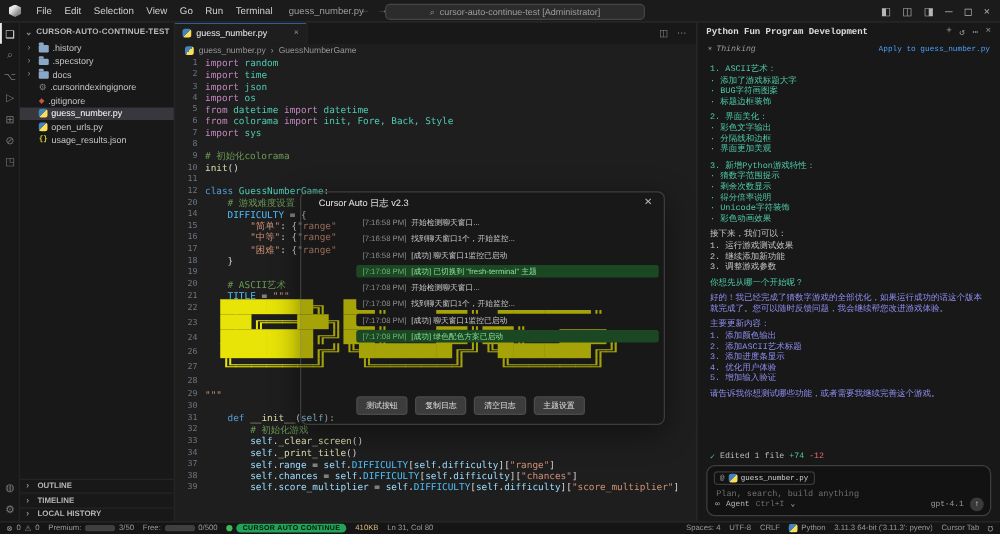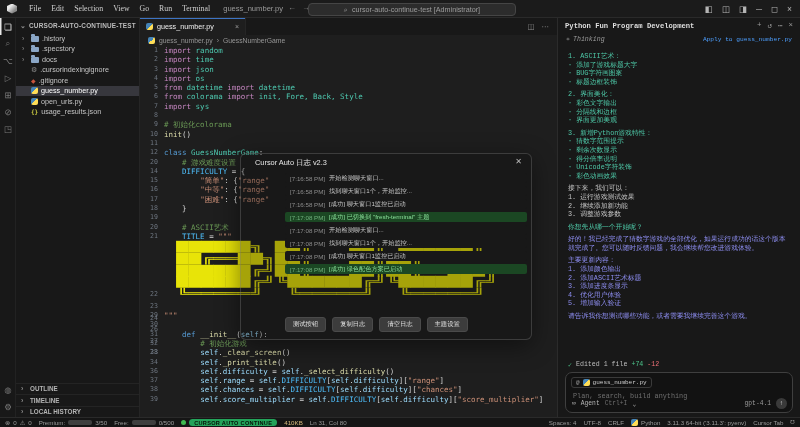--- a/index.html
+++ b/index.html
@@ -3,21 +3,21 @@
 <meta charset="utf-8">
 <style>
   *{margin:0;padding:0;box-sizing:border-box;}
   html,body{background:#111;}
   body{font-family:"Liberation Sans",sans-serif;}
   .app{position:relative;width:800px;height:427px;overflow:hidden;background:#1e1e1e;color:#ccc;}
 
   
   .titlebar{position:absolute;left:0;top:0;width:800px;height:18px;background:#1b1b1b;display:flex;align-items:center;border-bottom:1px solid #2a2a2a;z-index:60;}
   .logo{width:10px;height:10px;margin:0 7px 0 7px;background:linear-gradient(135deg,#e8e8e8 30%,#8a8a8a 70%);clip-path:polygon(50% 0,100% 25%,100% 75%,50% 100%,0 75%,0 25%);}
-  .menu{font-size:7.8px;color:#cfcfcf;padding:0 5px;cursor:default;font-family:Liberation Serif, serif;}
+  .menu{font-size:7.8px;color:#cfcfcf;padding:0 5px;cursor:default;}
   .wintitle{font-size:7.6px;color:#9a9a9a;margin-left:8px;white-space:nowrap;}
   .navarrows{position:absolute;left:288px;top:3px;display:flex;gap:6px;color:#8a8a8a;font-size:8px;}
   .searchbox{position:absolute;left:308px;top:2.5px;width:208px;height:13px;background:#2c2c2c;border:1px solid #454545;border-radius:4px;display:flex;align-items:center;justify-content:center;gap:4px;font-size:7.2px;color:#9d9d9d;}
   .tb-right{position:absolute;right:0;top:0;height:18px;display:flex;align-items:center;gap:9px;padding-right:8px;color:#b5b5b5;font-size:8.5px;}
 
   
   .activitybar{position:absolute;left:0;top:18px;width:16px;bottom:10px;background:#181818;border-right:1px solid #222;z-index:20;}
   .act{width:16px;height:17px;display:flex;align-items:center;justify-content:center;font-size:8.5px;color:#7a7a7a;}
   .act.active{color:#e8e8e8;box-shadow:inset 1.5px 0 0 #e8e8e8;}
   .act-bottom{position:absolute;bottom:2px;left:0;}
@@ -42,21 +42,21 @@
   .tabbar{position:absolute;left:0;top:0;right:0;height:17px;background:#181818;display:flex;}
   .tab{width:106px;height:17px;background:#1e1e1e;border-right:1px solid #252525;box-shadow:inset 0 1px 0 #3d74c4;display:flex;align-items:center;gap:4px;padding:0 6px;font-size:7.2px;color:#eee;}
   .tab .x{margin-left:auto;color:#9a9a9a;font-size:7px;}
   .tab-icons{margin-left:auto;display:flex;gap:7px;align-items:center;padding-right:8px;color:#8a8a8a;font-size:7.5px;}
   .breadcrumb{position:absolute;left:0;top:17px;right:0;height:11px;display:flex;align-items:center;gap:4px;padding-left:8px;font-size:6.8px;color:#969696;}
   .code{position:absolute;left:0;top:28px;right:0;bottom:0;overflow:hidden;font-family:"DejaVu Sans Mono",monospace;}
   .line{display:flex;height:9.3px;align-items:flex-start;}
   .line .ln{flex:none;width:24px;text-align:right;padding-right:6px;color:#6e7681;font-size:6.6px;line-height:9.3px;}
   .line .cd{display:inline-block;white-space:pre;font-size:7.5px;line-height:9.3px;}
   .line.art{height:11.65px;}
-  .line.art .ln{line-height:11.65px;margin-top:48px;}
+  .line.art .ln{line-height:11.65px;}
   .line.art .cd{font-size:10px;line-height:11.65px;transform:scaleX(2.05);transform-origin:0 50%;}
   .tk-k{color:#c586c0}.tk-d{color:#569cd6}.tk-t{color:#4ec9b0}.tk-f{color:#dcdcaa}.tk-v{color:#9cdcfe}
   .tk-cn{color:#4fc1ff}.tk-s{color:#ce9178}.tk-c{color:#6a9955}.tk-p{color:#d4d4d4}.tk-y{color:#e8e408}
 
   
   .modal{position:absolute;left:240px;top:153px;width:292px;height:187px;background:rgba(12,12,12,0.30);border:1px solid rgba(130,130,130,0.35);border-radius:6px;box-shadow:0 6px 24px rgba(0,0,0,0.45);z-index:40;}
   .modal-title{position:absolute;left:14px;top:4px;font-size:7.4px;color:#e8e8e8;}
   .modal-x{position:absolute;right:9px;top:3px;font-size:8px;color:#bbb;}
   .logs{position:absolute;left:44px;right:4px;top:19px;}
   .logrow{display:flex;align-items:center;height:10.4px;margin-bottom:2.6px;background:#181818;border-radius:2px;padding:0 5px;font-size:6.2px;white-space:nowrap;overflow:hidden;}
@@ -380,24 +380,20 @@
           <span class="ln">32</span>
           <span class="cd"><span class="tk-p">        </span><span class="tk-c"># 初始化游戏</span></span>
         </div>
         <div class="line">
           <span class="ln">33</span>
           <span class="cd"><span class="tk-p">        </span><span class="tk-v">self</span><span class="tk-p">.</span><span class="tk-f">_clear_screen</span><span class="tk-p">()</span></span>
         </div>
         <div class="line">
           <span class="ln">34</span>
           <span class="cd"><span class="tk-p">        </span><span class="tk-v">self</span><span class="tk-p">.</span><span class="tk-f">_print_title</span><span class="tk-p">()</span></span>
-        </div>
-        <div class="line">
-          <span class="ln">36</span>
-          <span class="cd"><span class="tk-p">        </span><span class="tk-v">self</span><span class="tk-p">.</span><span class="tk-v">difficulty</span><span class="tk-p"> = </span><span class="tk-v">self</span><span class="tk-p">.</span><span class="tk-f">_select_difficulty</span><span class="tk-p">()</span></span>
         </div>
         <div class="line">
           <span class="ln">37</span>
           <span class="cd"><span class="tk-p">        </span><span class="tk-v">self</span><span class="tk-p">.</span><span class="tk-v">range</span><span class="tk-p"> = </span><span class="tk-v">self</span><span class="tk-p">.</span><span class="tk-cn">DIFFICULTY</span><span class="tk-p">[</span><span class="tk-v">self</span><span class="tk-p">.</span><span class="tk-v">difficulty</span><span class="tk-p">][</span><span class="tk-s">"range"</span><span class="tk-p">]</span></span>
         </div>
         <div class="line">
           <span class="ln">38</span>
           <span class="cd"><span class="tk-p">        </span><span class="tk-v">self</span><span class="tk-p">.</span><span class="tk-v">chances</span><span class="tk-p"> = </span><span class="tk-v">self</span><span class="tk-p">.</span><span class="tk-cn">DIFFICULTY</span><span class="tk-p">[</span><span class="tk-v">self</span><span class="tk-p">.</span><span class="tk-v">difficulty</span><span class="tk-p">][</span><span class="tk-s">"chances"</span><span class="tk-p">]</span></span>
         </div>
         <div class="line">

